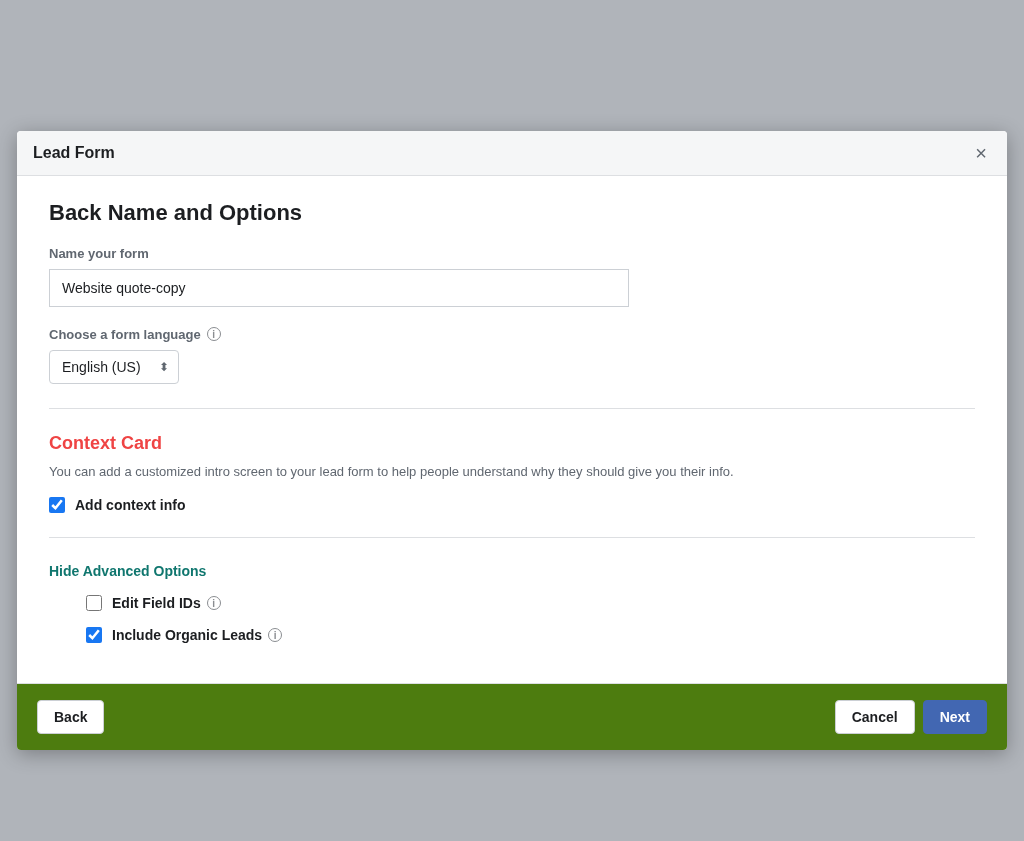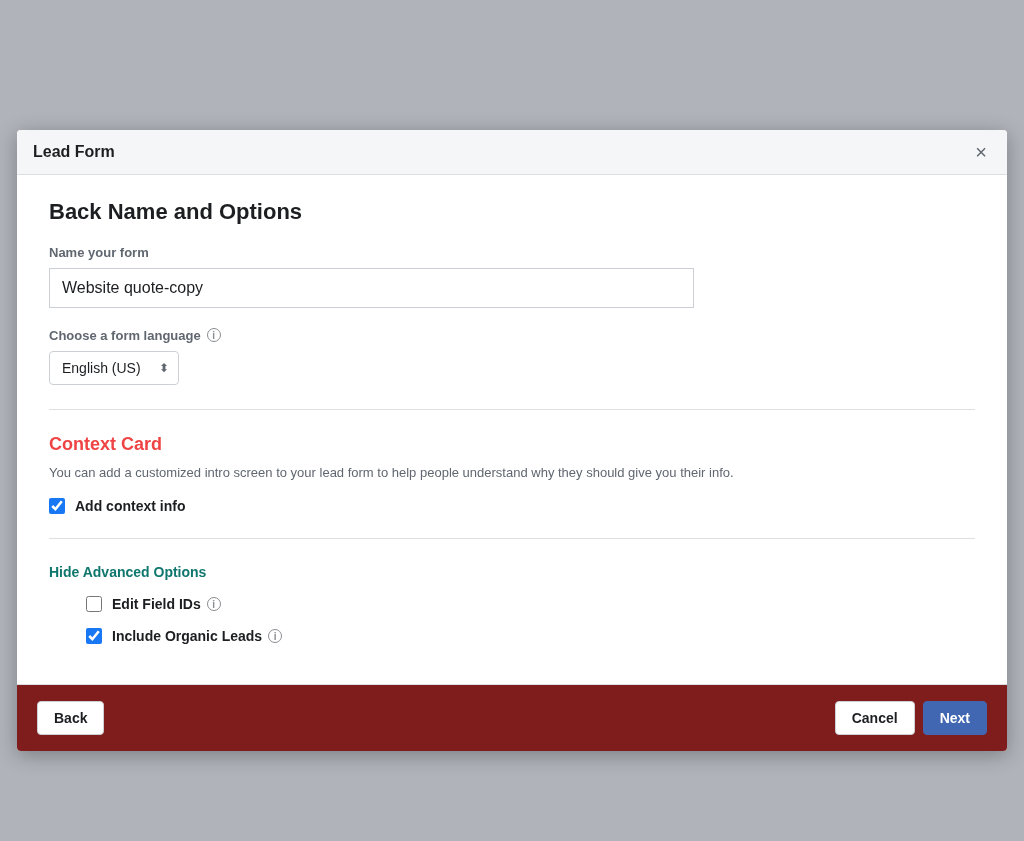--- a/index.html
+++ b/index.html
@@ -80,25 +80,25 @@
       font-size: 13px;
       font-weight: 600;
       color: #606770;
       margin-bottom: 8px;
       display: flex;
       align-items: center;
       gap: 6px;
     }
 
     .text-input {
-      width: 645px;
+      width: 580px;
       padding: 10px 12px;
       border: 1px solid #ccd0d5;
       border-radius: 0;
-      font-size: 16px;
+      font-size: 14px;
       color: #1c1e21;
       outline: none;
     }
 
     .select-wrapper {
       position: relative;
       display: inline-block;
     }
 
     .select-input {
@@ -201,21 +201,21 @@
       margin-bottom: 16px;
       padding-left: 37px;
     }
 
     .modal-footer {
       display: flex;
       align-items: center;
       justify-content: space-between;
       padding: 16px 20px;
       border-top: 1px solid #dddfe2;
-      background: #7f1d1d;
+      background: #4d7c0f;
     }
 
     .btn {
       padding: 8px 16px;
       border-radius: 4px;
       font-size: 14px;
       font-weight: 600;
       cursor: pointer;
       border: 1px solid;
     }

